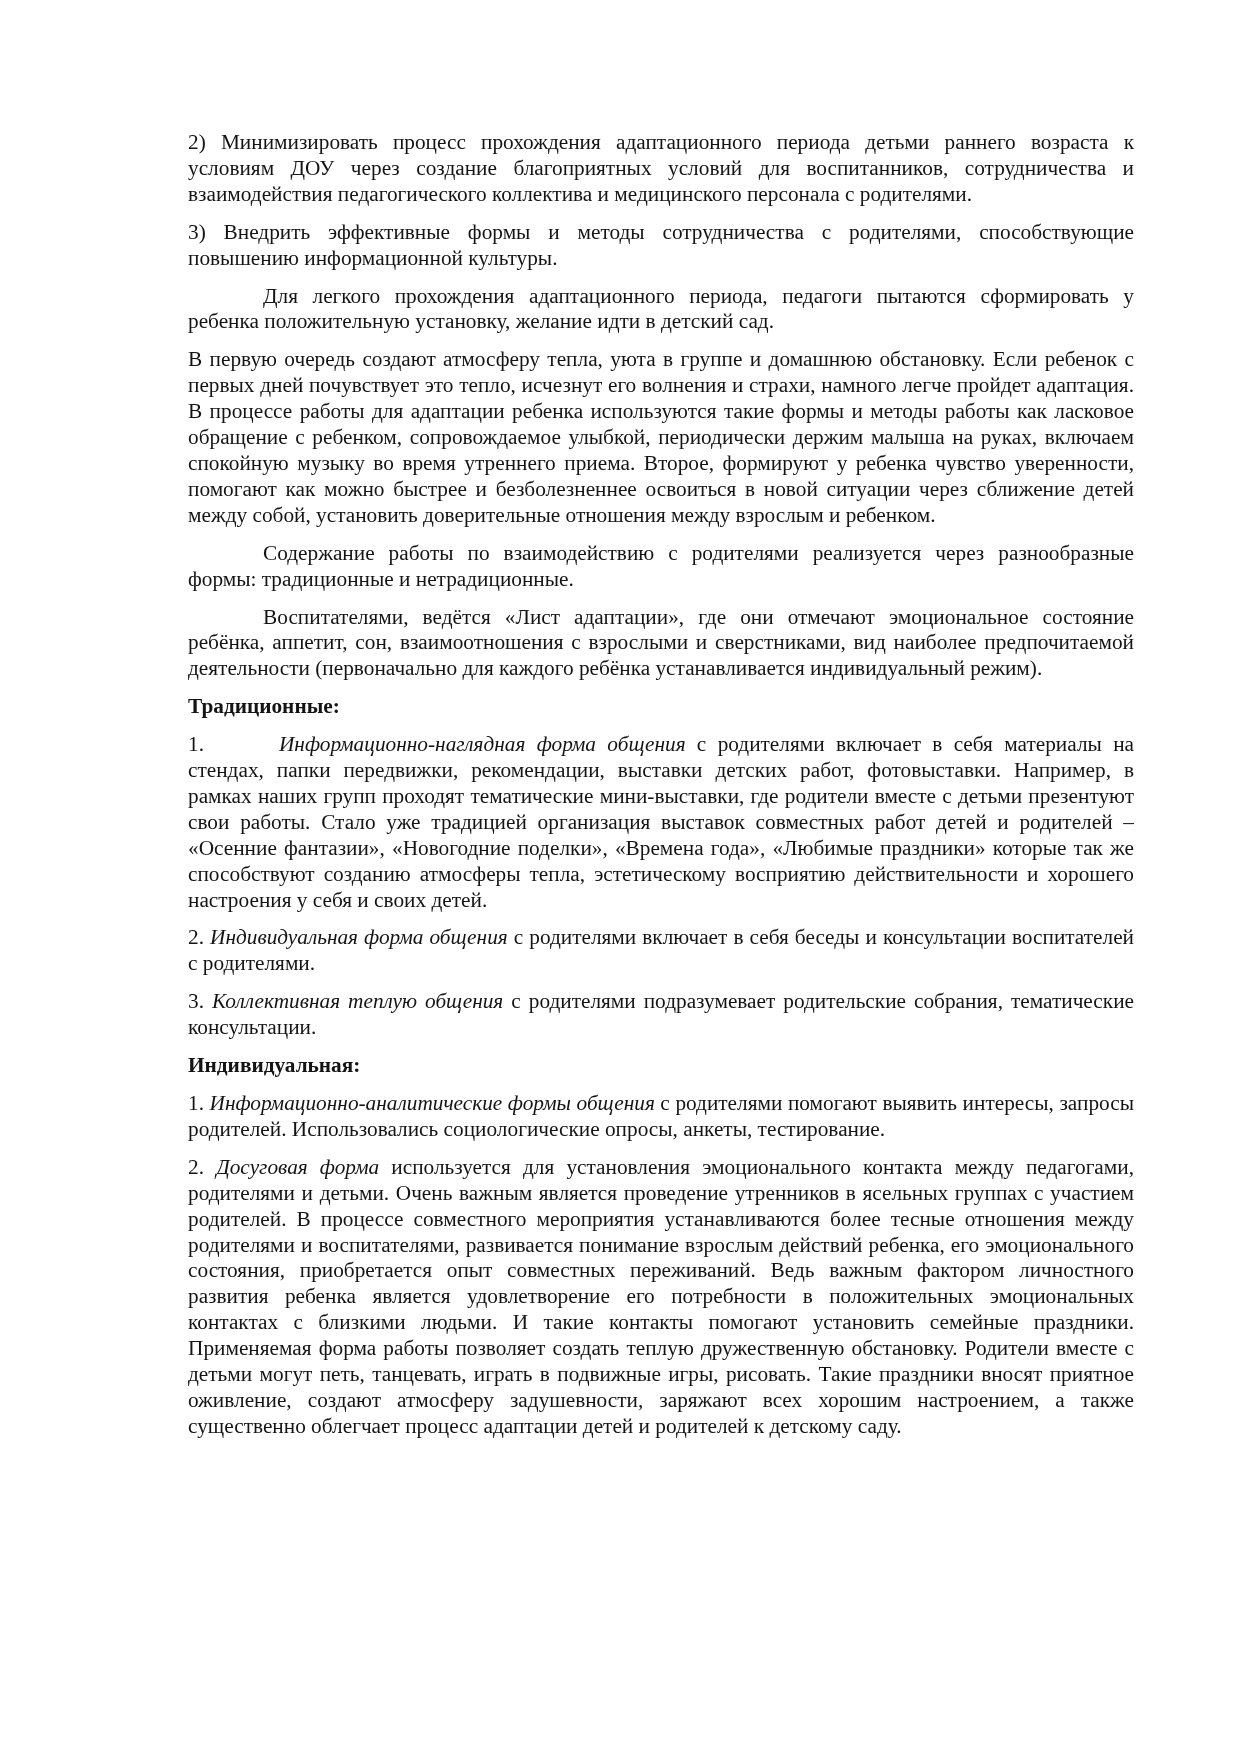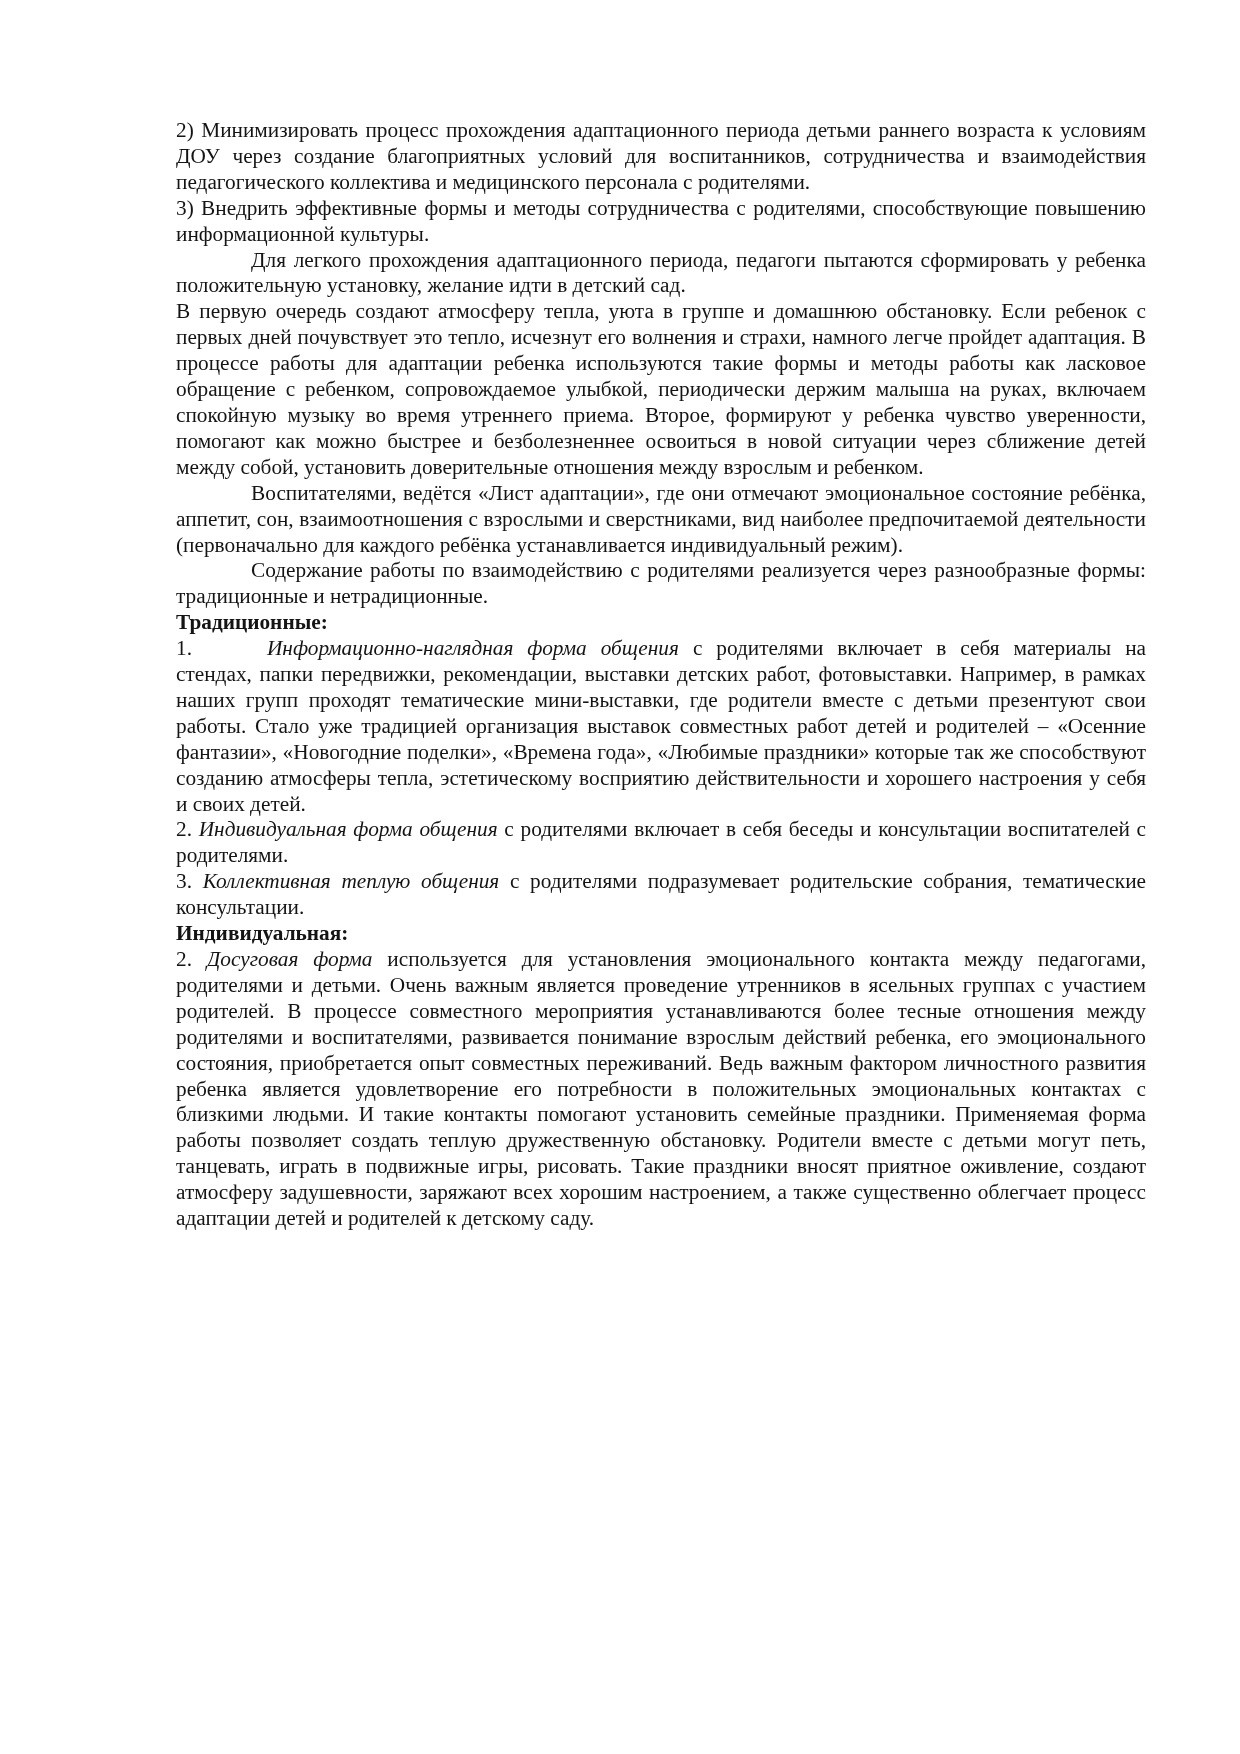--- a/index.html
+++ b/index.html
@@ -8,37 +8,38 @@
       position: absolute;
       left: 176px;
       top: 118px;
       width: 970px;
       font-family: "Liberation Serif", "DejaVu Serif", serif;
       font-size: 21.3px;
       line-height: 25.9px;
       color: #141414;
       text-align: justify;
     }
-    .page p { margin: 0; padding: 0; }
+    .page p { margin: 12px; padding: 0; }
     .indent { text-indent: 75px; }
     .heading { font-weight: bold; }
     .em { font-style: italic; }
     .num-gap { display: inline-block; width: 75px; }
   </style>
 </head>
 <body>
 
 <div class="page">
   <p>2) Минимизировать процесс прохождения адаптационного периода детьми раннего возраста к условиям ДОУ через создание благоприятных условий для воспитанников, сотрудничества и взаимодействия педагогического коллектива и медицинского персонала с родителями.</p>
   <p>3) Внедрить эффективные формы и методы сотрудничества с родителями, способствующие повышению информационной культуры.</p>
   <p class="indent">Для легкого прохождения адаптационного периода, педагоги пытаются сформировать у ребенка положительную установку, желание идти в детский сад.</p>
   <p>В первую очередь создают атмосферу тепла, уюта в группе и домашнюю обстановку. Если ребенок с первых дней почувствует это тепло, исчезнут его волнения и страхи, намного легче пройдет адаптация. В процессе работы для адаптации ребенка используются такие формы и методы работы как ласковое обращение с ребенком, сопровождаемое улыбкой, периодически держим малыша на руках, включаем спокойную музыку во время утреннего приема. Второе, формируют у ребенка чувство уверенности, помогают как можно быстрее и безболезненнее освоиться в новой ситуации через сближение детей между собой, установить доверительные отношения между взрослым и ребенком.</p>
+  <p class="indent">Содержание работы по взаимодействию с родителями реализуется через разнообразные формы: традиционные и нетрадиционные.</p>
   <p class="indent">Воспитателями, ведётся «Лист адаптации», где они отмечают эмоциональное состояние ребёнка, аппетит, сон, взаимоотношения с взрослыми и сверстниками, вид наиболее предпочитаемой деятельности (первоначально для каждого ребёнка устанавливается индивидуальный режим).</p>
-  <p class="indent">Содержание работы по взаимодействию с родителями реализуется через разнообразные формы: традиционные и нетрадиционные.</p>
 
   <p class="heading">Традиционные:</p>
   <p><span>1.</span><span class="num-gap"></span><span class="em">Информационно-наглядная форма общения</span><span> с родителями включает в себя материалы на стендах, папки передвижки, рекомендации, выставки детских работ, фотовыставки. Например, в рамках наших групп проходят тематические мини-выставки, где родители вместе с детьми презентуют свои работы. Стало уже традицией организация выставок совместных работ детей и родителей – «Осенние фантазии», «Новогодние поделки», «Времена года», «Любимые праздники» которые так же способствуют созданию атмосферы тепла, эстетическому восприятию действительности и хорошего настроения у себя и своих детей.</span></p>
   <p><span>2. </span><span class="em">Индивидуальная форма общения</span><span> с родителями включает в себя беседы и консультации воспитателей с родителями.</span></p>
   <p><span>3. </span><span class="em">Коллективная теплую общения</span><span> с родителями подразумевает родительские собрания, тематические консультации.</span></p>
 
   <p class="heading">Индивидуальная:</p>
+  <p><span>1. </span><span class="em">Информационно-аналитические формы общения</span><span> с родителями помогают выявить интересы, запросы родителей. Использовались социологические опросы, анкеты, тестирование.</span></p>
   <p><span>2. </span><span class="em">Досуговая форма</span><span> используется для установления эмоционального контакта между педагогами, родителями и детьми. Очень важным является проведение утренников в ясельных группах с участием родителей. В процессе совместного мероприятия устанавливаются более тесные отношения между родителями и воспитателями, развивается понимание взрослым действий ребенка, его эмоционального состояния, приобретается опыт совместных переживаний. Ведь важным фактором личностного развития ребенка является удовлетворение его потребности в положительных эмоциональных контактах с близкими людьми. И такие контакты помогают установить семейные праздники. Применяемая форма работы позволяет создать теплую дружественную обстановку. Родители вместе с детьми могут петь, танцевать, играть в подвижные игры, рисовать. Такие праздники вносят приятное оживление, создают атмосферу задушевности, заряжают всех хорошим настроением, а также существенно облегчает процесс адаптации детей и родителей к детскому саду.</span></p>
 </div>
 
 </body></html>

